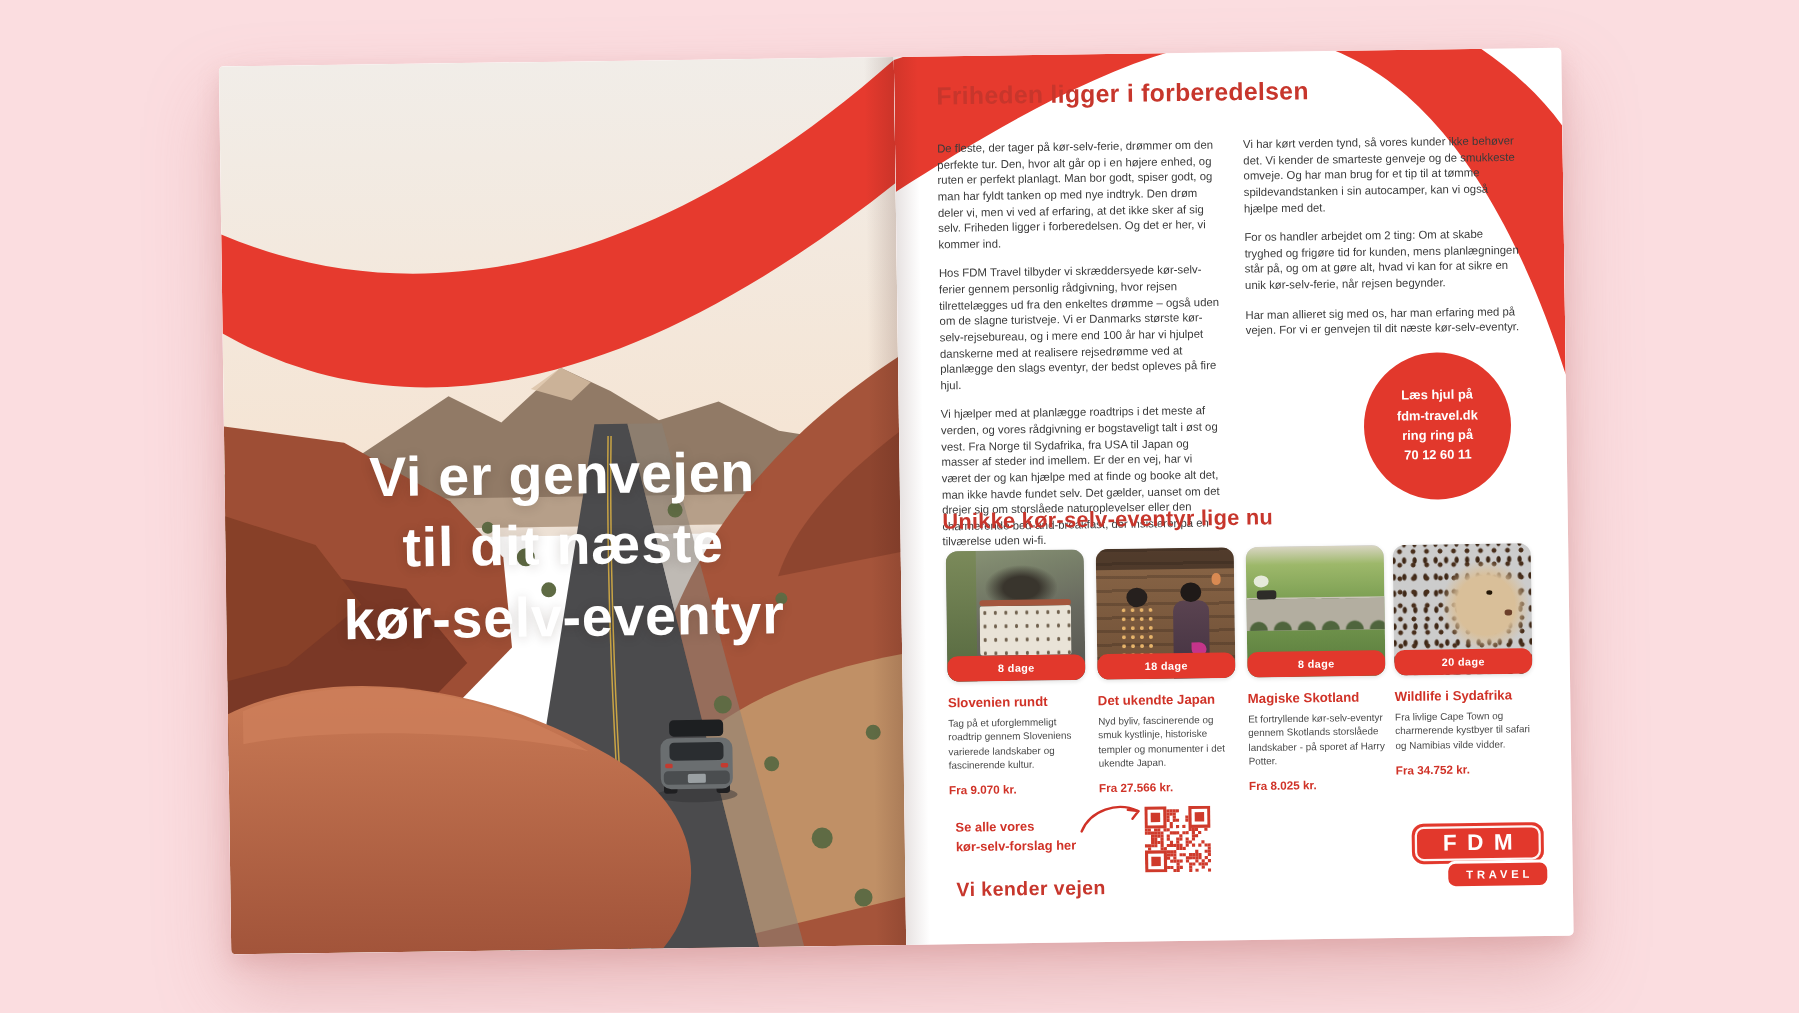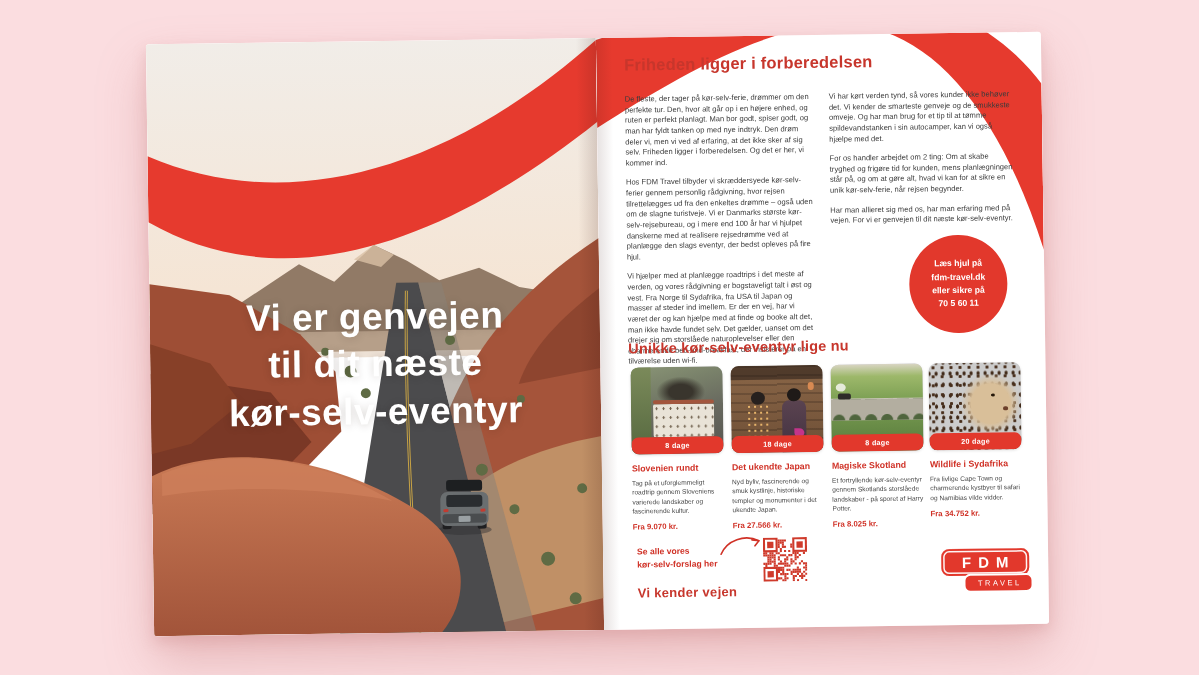--- a/index.html
+++ b/index.html
@@ -112,21 +112,21 @@
   .logo{position:absolute;left:338px;top:516px;width:94px;height:46px;z-index:5;}
   .logo-top{
     width:88px;height:27px;background:#e2382c;border-radius:8px;
     display:flex;align-items:center;justify-content:center;
     color:#fff;font-weight:700;font-size:15px;letter-spacing:7px;text-indent:7px;
     box-shadow:inset 0 0 0 2px #e2382c, inset 0 0 0 3.5px rgba(255,255,255,.95);
   }
   .logo-bottom{
     position:absolute;left:22px;top:25px;width:66px;height:15px;background:#e2382c;border-radius:7px;
     display:flex;align-items:center;justify-content:center;border:2px solid #fff;
-    color:#fff;font-weight:400;font-size:7.5px;letter-spacing:2.5px;text-indent:2.5px;
+    color:#fff;font-weight:700;font-size:7.5px;letter-spacing:2.5px;text-indent:2.5px;
   }
 </style>
 </head>
 <body>
 
 <div class="stage">
   <div class="spread">
 
     <div class="page page-left">
       <svg class="photo-svg" width="450" height="592" viewBox="0 0 450 592">
@@ -213,22 +213,22 @@
       <div class="col col-2">
         <p>Vi har kørt verden tynd, så vores kunder ikke behøver det. Vi kender de smarteste genveje og de smukkeste omveje. Og har man brug for et tip til at tømme spildevandstanken i sin autocamper, kan vi også hjælpe med det.</p>
         <p>For os handler arbejdet om 2 ting: Om at skabe tryghed og frigøre tid for kunden, mens planlægningen står på, og om at gøre alt, hvad vi kan for at sikre en unik kør-selv-ferie, når rejsen begynder.</p>
         <p>Har man allieret sig med os, har man erfaring med på vejen. For vi er genvejen til dit næste kør-selv-eventyr.</p>
       </div>
 
       <div class="contact-circle">
         <div>
           <span>Læs hjul på</span><br>
           <span>fdm-travel.dk</span><br>
-          <span>eller sikre på</span><br>
-          <span>70 5 60 11</span>
+          <span>ring ring på</span><br>
+          <span>70 12 60 11</span>
         </div>
       </div>
 
       <div class="rp-section-heading">Unikke kør-selv-eventyr lige nu</div>
 
       <div class="card card-1">
         <div class="card-img">
           <div class="art art-slovenia">
             <div class="sl-green"></div>
             <div class="sl-cave"></div>

